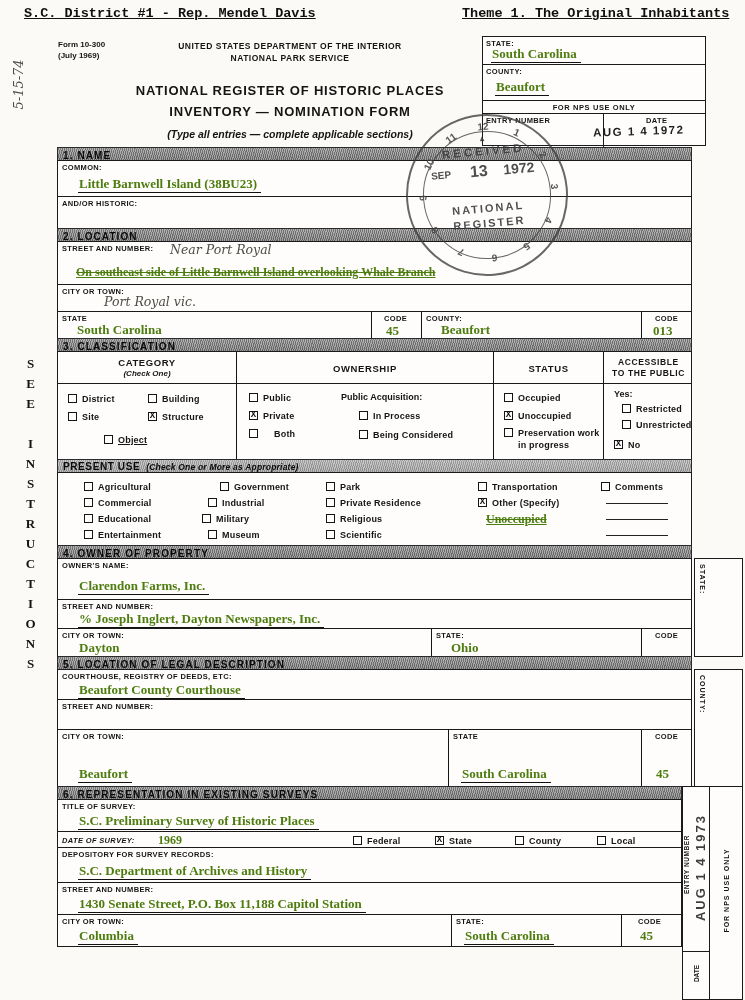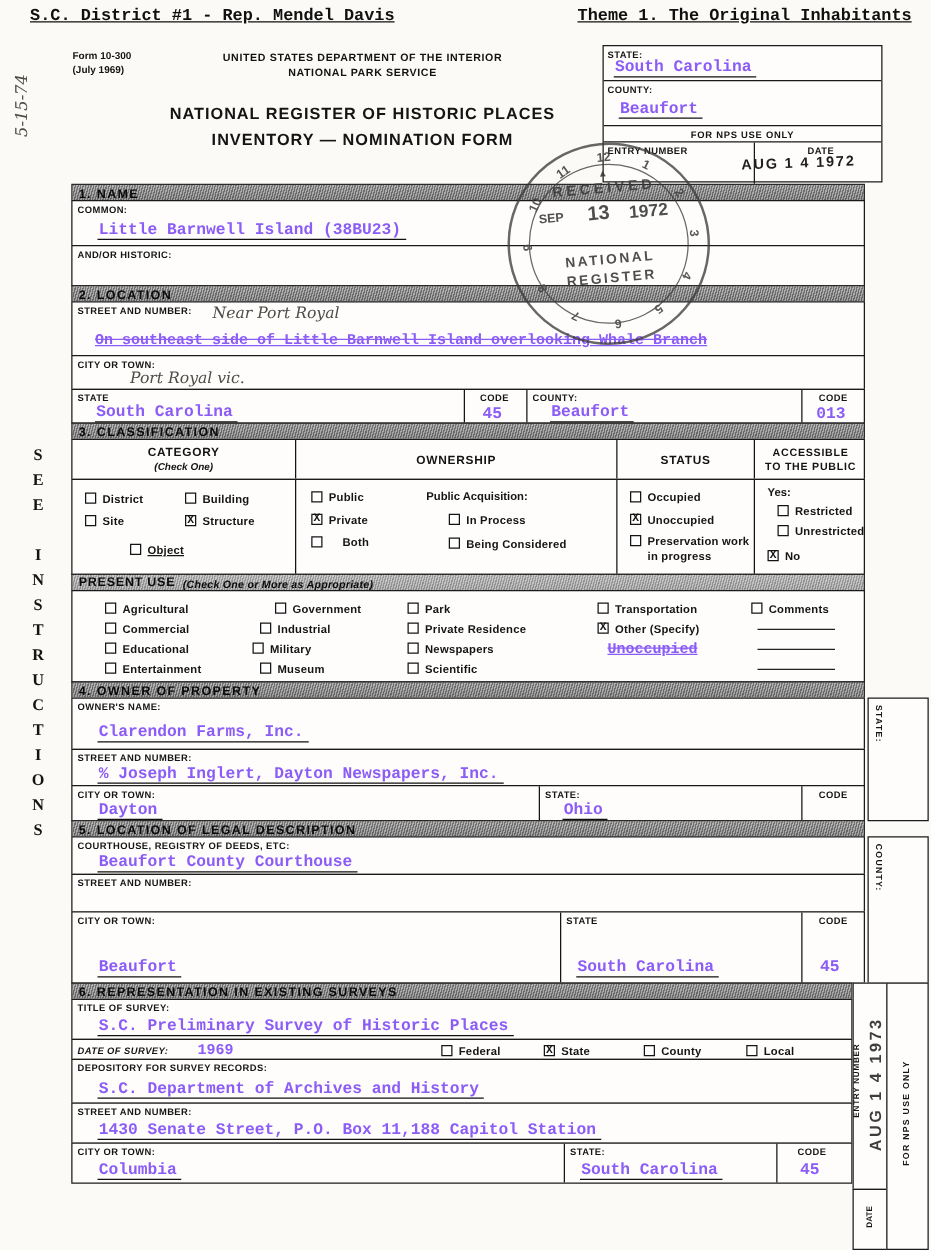--- a/index.html
+++ b/index.html
@@ -17,22 +17,22 @@
          background-image:repeating-linear-gradient(105deg, rgba(0,0,0,.30) 0 1px, rgba(255,255,255,.14) 1px 2px),
                           linear-gradient(#a9a9a9,#8d8d8d); }
   .pubar { background-image:repeating-linear-gradient(105deg, rgba(0,0,0,.18) 0 1px, rgba(255,255,255,.18) 1px 2px),
                             linear-gradient(#c0c0c0,#aaaaaa); letter-spacing:.6px; display:flex; gap:6px; align-items:center; padding-top:1px; }
   .pubar .note { font-style:italic; font-weight:bold; font-size:8.5px; letter-spacing:.2px; }
 
   .label { position:absolute; font-weight:bold; font-size:7.5px; letter-spacing:.35px; color:#151515; white-space:nowrap; }
   .chead { position:absolute; font-weight:bold; font-size:9.5px; letter-spacing:.6px; width:100%; text-align:center; }
   .cheadi { position:absolute; font-style:italic; font-weight:bold; font-size:8px; width:100%; text-align:center; }
 
-  .typed { position:absolute; font-family:Liberation Mono, monospace; font-weight:700;
-           font-size:13px; white-space:nowrap; color:#8b5cf6; }
+  .typed { position:absolute; font-family:Liberation Serif, serif; font-weight:700;
+           font-size:13px; white-space:nowrap; color:#4d7c0f; }
   .typed.sm { font-size:12px; }
   .u { border-bottom:1.2px solid #101010; padding:0 4px 0 1px; }
   .xout { text-decoration:underline line-through; }
 
   .hand { position:absolute; font-family:"DejaVu Serif",serif; font-style:italic; font-size:12.5px;
           color:#4d4c47; white-space:nowrap; }
 
   .ck { position:absolute; display:flex; align-items:center; gap:5px; height:11px; }
   .bx { width:9px; height:9px; border:1.1px solid #141414; background:#fff; flex:none;
         display:flex; align-items:center; justify-content:center; }
@@ -75,20 +75,21 @@
     <div>(July 1969)</div>
   </div>
   <div class="abs" style="left:140px; top:41px; width:300px; text-align:center; font-weight:bold; font-size:8.5px; letter-spacing:.5px; line-height:1.4;">
     <div>UNITED STATES DEPARTMENT OF THE INTERIOR</div>
     <div>NATIONAL PARK SERVICE</div>
   </div>
   <div class="abs" style="left:105px; top:80px; width:370px; text-align:center; font-weight:bold; font-size:13px; letter-spacing:.8px; line-height:1.65;">
     <div>NATIONAL REGISTER OF HISTORIC PLACES</div>
     <div>INVENTORY — NOMINATION FORM</div>
   </div>
+  <div class="abs" style="left:105px; top:128px; width:370px; text-align:center; font-style:italic; font-weight:bold; font-size:10.5px;">(Type all entries — complete applicable sections)</div>
 
   <div class="abs bxb" style="left:482px; top:36px; width:224px; height:110px;">
     <div class="abs" style="left:0; top:0; width:100%; height:28px; border-bottom:1px solid #1a1a1a;">
       <span class="label" style="left:3px; top:2px;">STATE:</span>
       <span class="typed u" style="left:8px; top:9px;">South Carolina</span>
     </div>
     <div class="abs" style="left:0; top:28px; width:100%; height:36px; border-bottom:1px solid #1a1a1a;">
       <span class="label" style="left:3px; top:2px;">COUNTY:</span>
       <span class="typed u" style="left:12px; top:14px;">Beaufort</span>
     </div>
@@ -329,21 +330,21 @@
     <span class="ck" style="left:268px; top:24px;">
         <span class="bx">
           <i class="mk"></i>
         </span>
         <i class="lb">Private Residence</i>
       </span>
     <span class="ck" style="left:268px; top:40px;">
         <span class="bx">
           <i class="mk"></i>
         </span>
-        <i class="lb">Newspapers</i>
+        <i class="lb">Religious</i>
       </span>
     <span class="ck" style="left:268px; top:56px;">
         <span class="bx">
           <i class="mk"></i>
         </span>
         <i class="lb">Scientific</i>
       </span>
     <span class="ck" style="left:420px; top:8px;">
         <span class="bx">
           <i class="mk"></i>

